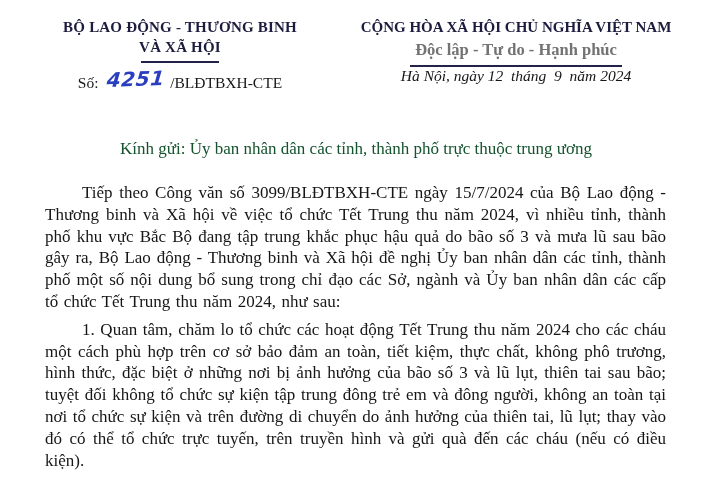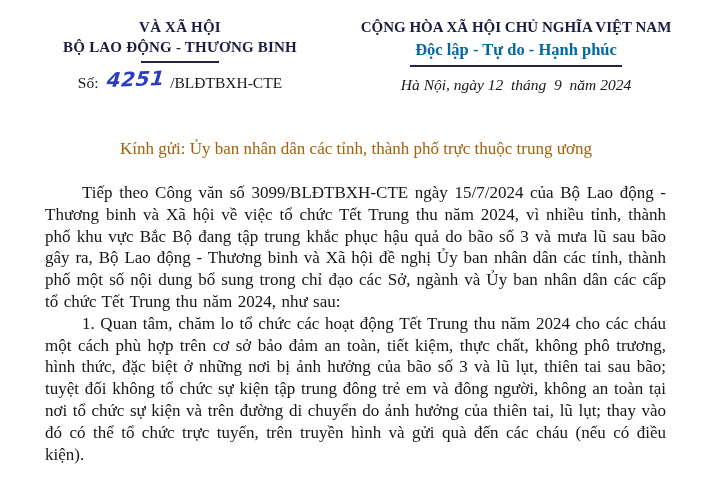--- a/index.html
+++ b/index.html
@@ -75,69 +75,68 @@
     font-size: 15px;
     line-height: 20px;
     color: #1c1c3e;
     white-space: nowrap;
   }
   .motto-line {
     font-weight: bold;
     font-size: 16.5px;
     line-height: 22px;
     margin-top: 2px;
-    color: #0369a1;
+    color: #737373;
   }
   .rule-right {
     width: 212px;
     height: 0;
     border-top: 2px solid #23234a;
     margin: 4px auto 0 auto;
   }
   .place-date-line {
     font-style: italic;
     font-size: 15.5px;
-    margin-top: 9px;
     color: #161616;
     white-space: pre;
   }
 
   
   .salutation {
     position: absolute;
     left: 0;
     top: 139px;
     width: 712px;
     text-align: center;
     font-size: 17px;
-    color: #a16207;
+    color: #14532d;
   }
   .body-block {
     position: absolute;
     left: 45px;
     top: 182px;
     width: 621px;
     font-size: 17px;
     line-height: 21.8px;
     text-align: justify;
     word-spacing: 1.2px;
     color: #161616;
     font-family: Liberation Serif, serif;
   }
   .body-block p { margin: 0; text-indent: 37px; }
-  .body-block p + p { }
+  .body-block p + p { margin-top: 6px; }
 </style>
 </head>
 <body>
 
 <div class="page">
 
   <div class="header-left">
+    <div class="org-name">BỘ LAO ĐỘNG - THƯƠNG BINH</div>
     <div class="org-name">VÀ XÃ HỘI</div>
-    <div class="org-name">BỘ LAO ĐỘNG - THƯƠNG BINH</div>
     <div class="rule-left"></div>
     <div class="doc-number-line">
       <span>Số:</span><span class="handwritten">4251</span><span>/BLĐTBXH-CTE</span>
     </div>
   </div>
 
   <div class="header-right">
     <div class="country-line">CỘNG HÒA XÃ HỘI CHỦ NGHĨA VIỆT NAM</div>
     <div class="motto-line">Độc lập - Tự do - Hạnh phúc</div>
     <div class="rule-right"></div>

